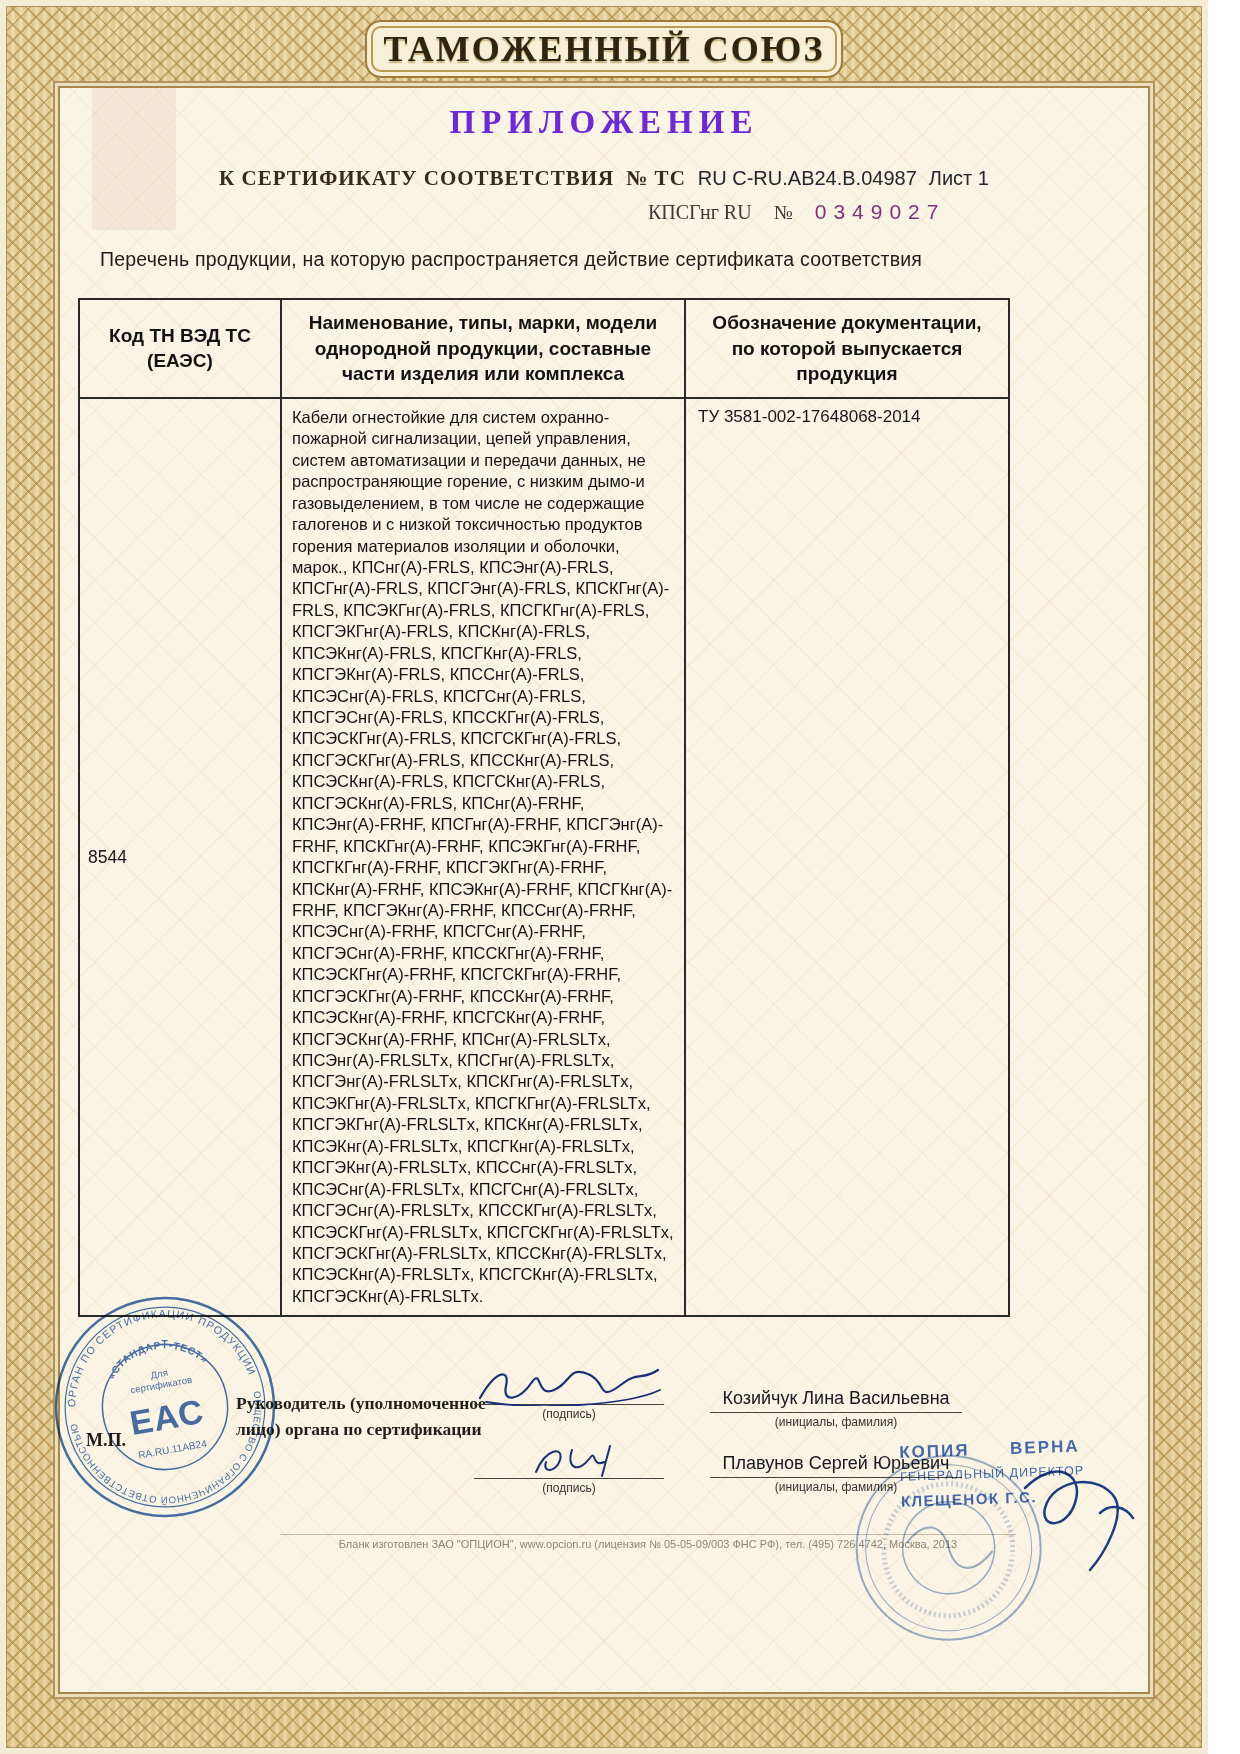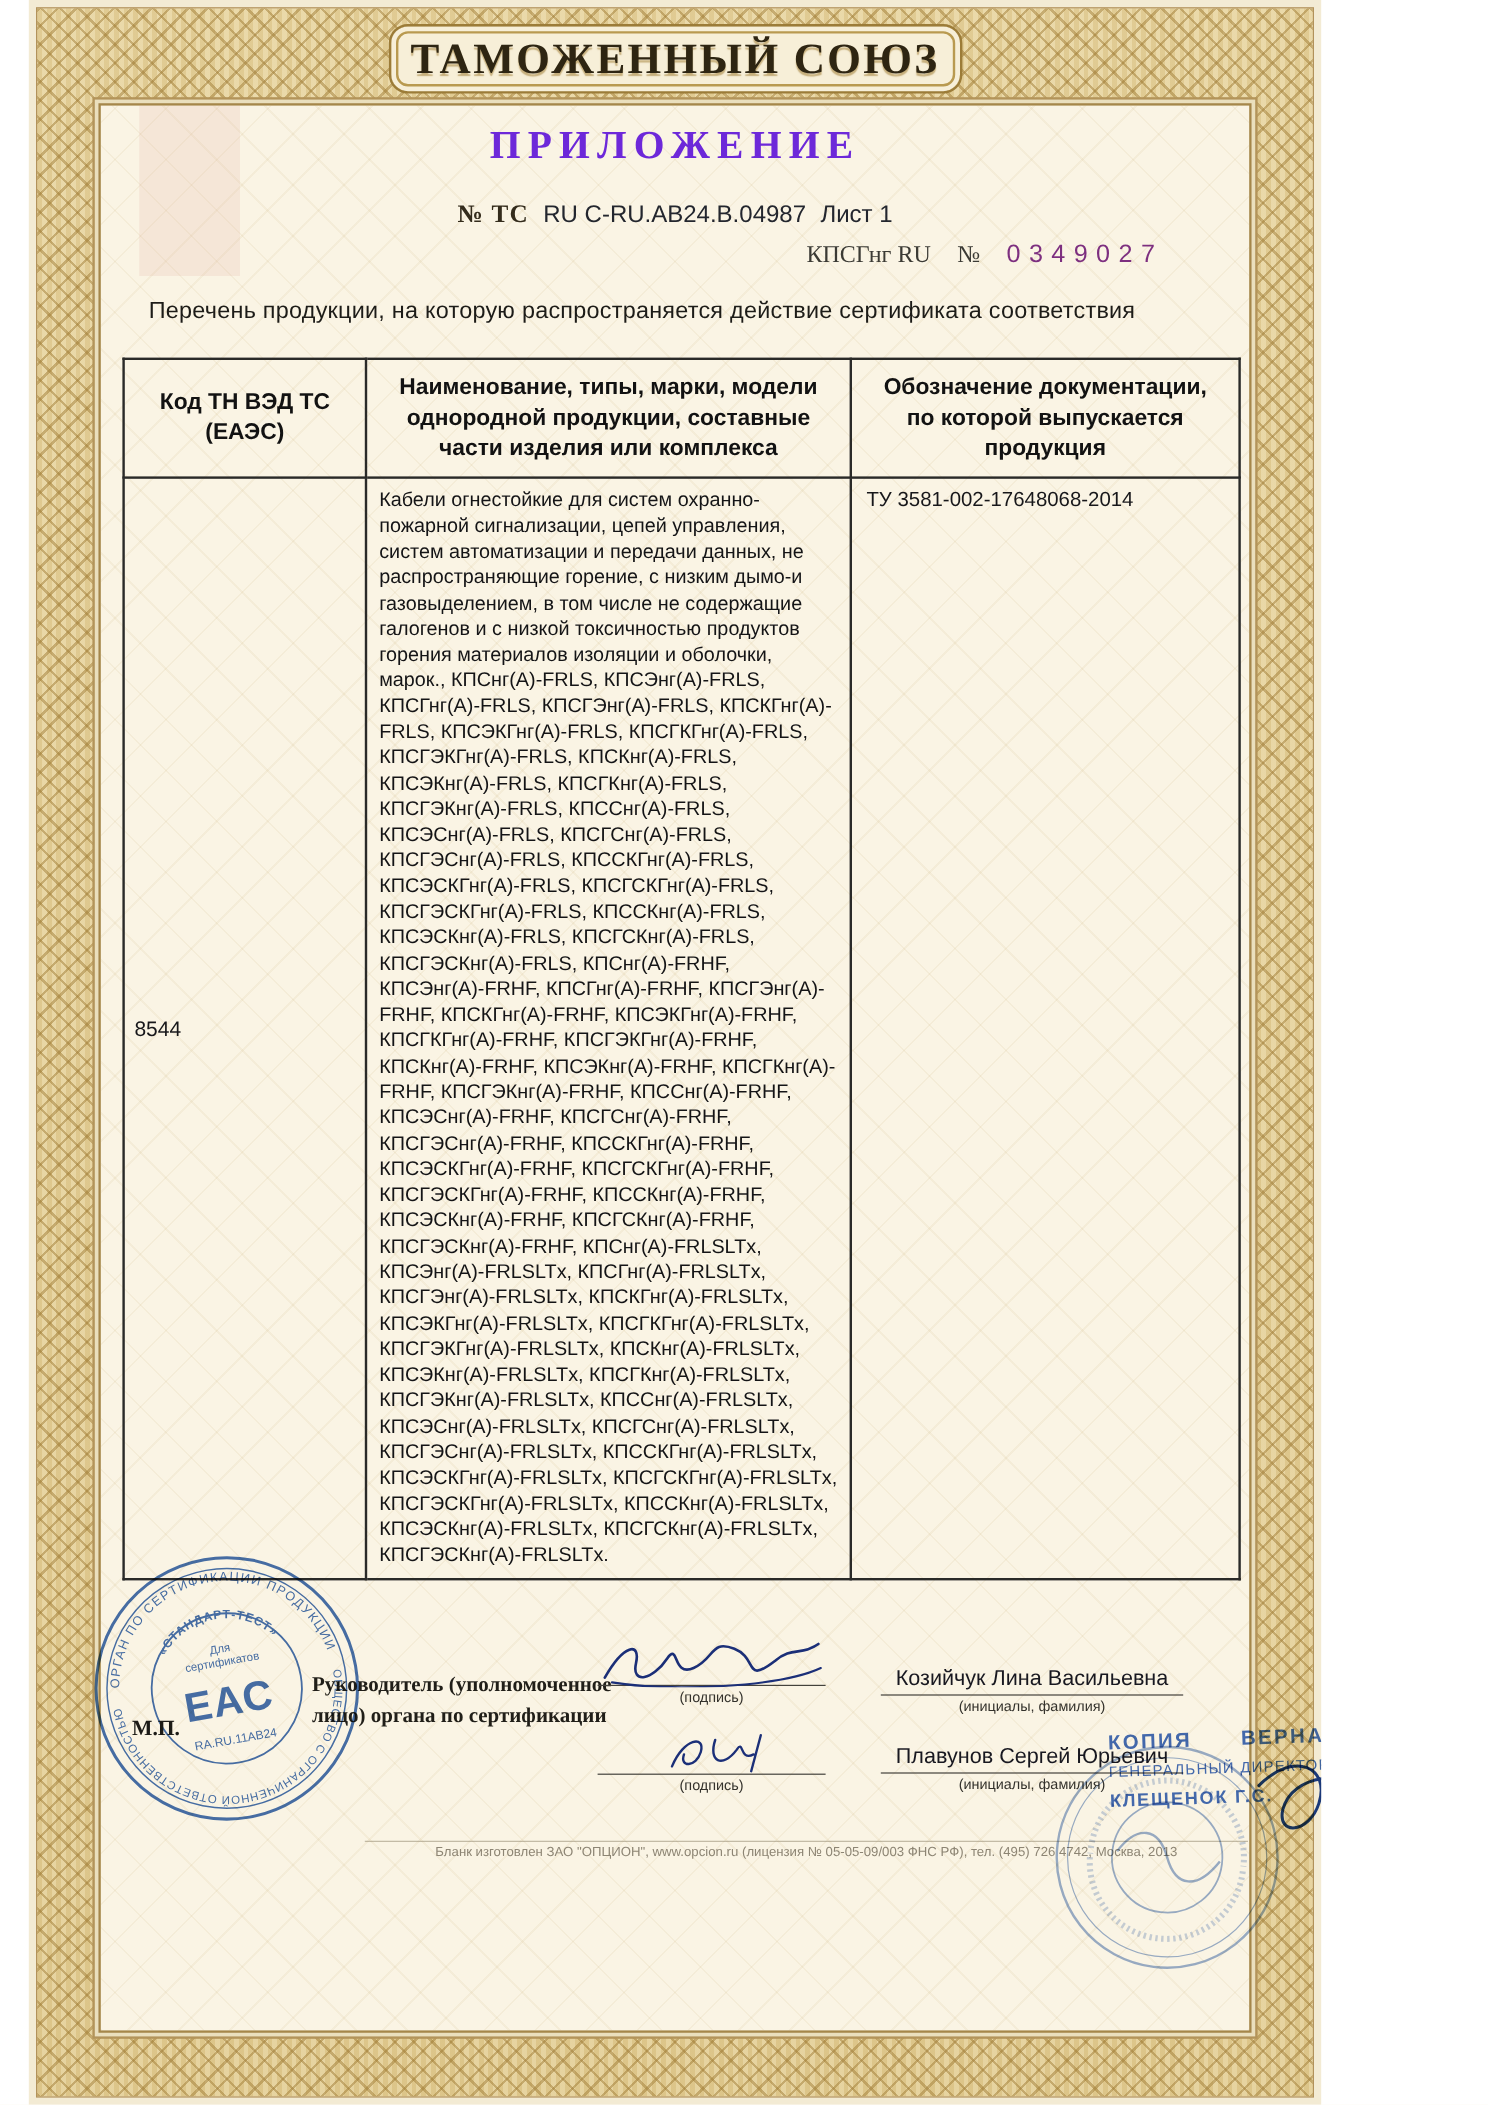--- a/index.html
+++ b/index.html
@@ -1,21 +1,20 @@
 <!DOCTYPE html>
 <html><head>
 <meta charset="utf-8">
 <style>
   * { margin:0; padding:0; box-sizing:border-box; }
   html,body { width:1240px; }
   .page{
-    position:relative; width:1077px; height:1754px; overflow:hidden;
+    position:relative; width:1208px; height:1754px; overflow:hidden;
     background:#f3ebd4; color:#23201a;
     font-family:"Liberation Sans", sans-serif;
-    margin-left:24px;
   }
   
   .border-band{
     position:absolute; inset:6px;
     background:
       repeating-linear-gradient(45deg,  rgba(163,128,58,.50) 0 2px, rgba(163,128,58,0) 2px 11px),
       repeating-linear-gradient(-45deg, rgba(163,128,58,.50) 0 2px, rgba(163,128,58,0) 2px 11px),
       repeating-linear-gradient(90deg,  rgba(208,178,108,.35) 0 4px, rgba(236,219,172,.35) 4px 8px),
       linear-gradient(#e9d8a8,#e3cf99);
     border:1px solid #b2925a;
@@ -154,20 +153,21 @@
   <div class="inner"></div>
   <div class="scan-artifact"></div>
 
   <div class="banner">
     <span class="banner-text">ТАМОЖЕННЫЙ СОЮЗ</span>
   </div>
 
   <div class="title">ПРИЛОЖЕНИЕ</div>
 
   <div class="cert-line">
+    <span class="cert-prefix">К СЕРТИФИКАТУ СООТВЕТСТВИЯ</span>
     <span class="cert-no-label">№ ТС</span>
     <span class="cert-number">RU C-RU.АВ24.В.04987</span>
     <span class="sheet-label">Лист 1</span>
   </div>
 
   <div class="series-line">
     <span class="series-label">КПСГнг RU</span>
     <span class="series-sign">№</span>
     <span class="series-number">0349027</span>
   </div>

